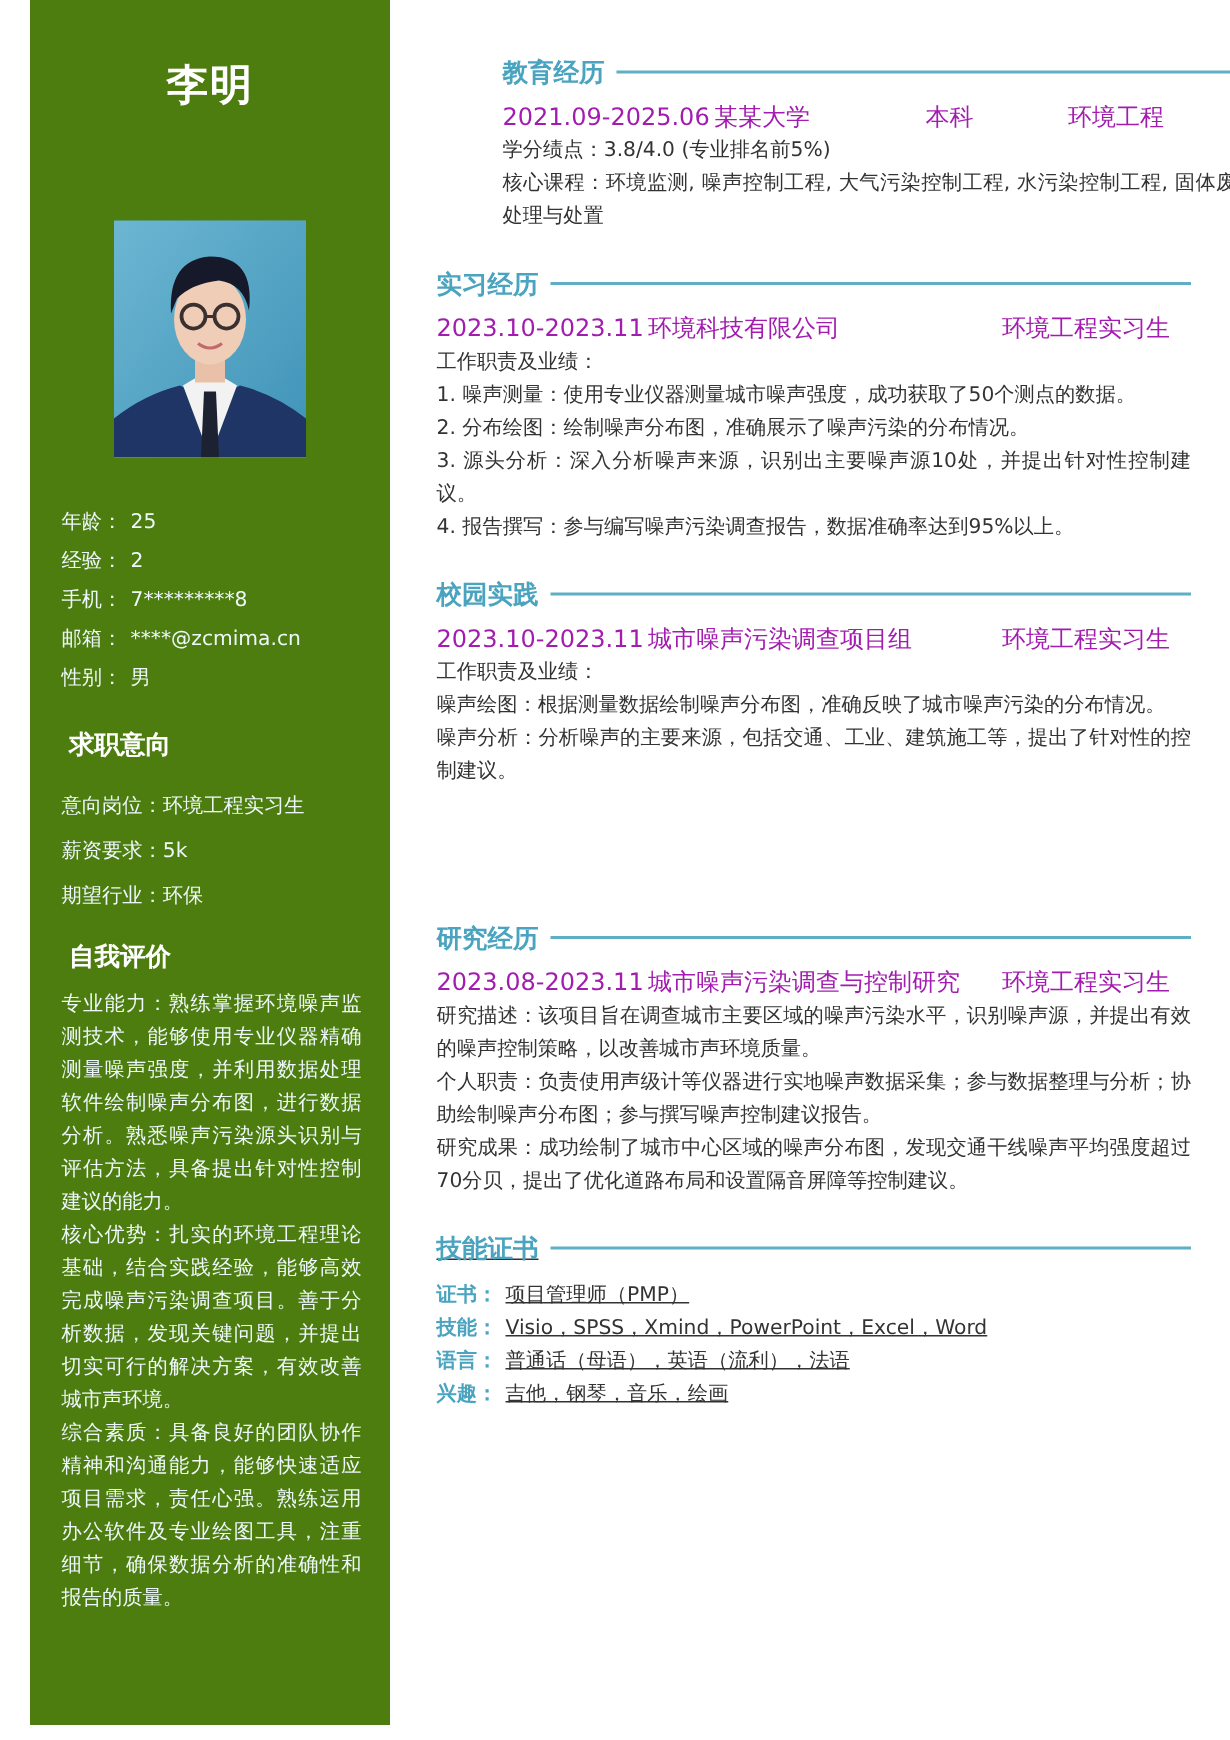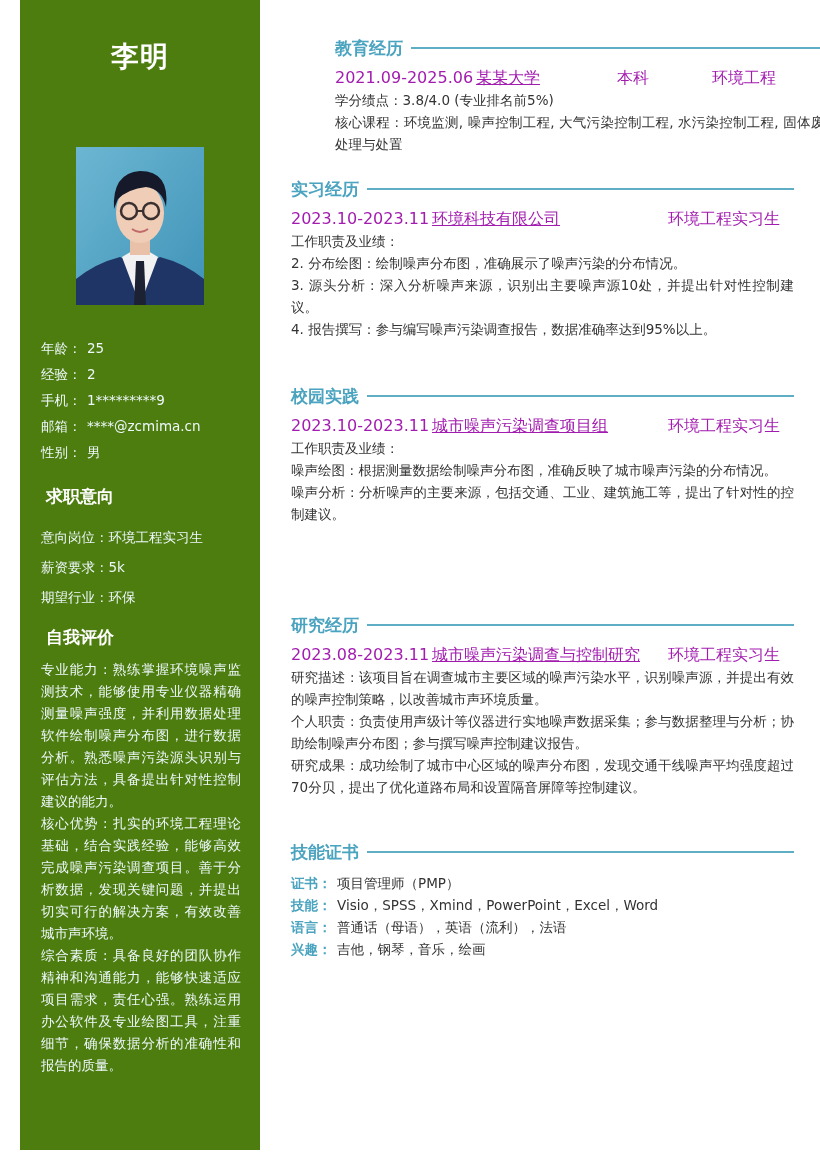--- a/index.html
+++ b/index.html
@@ -38,21 +38,21 @@
 
   .main { position: absolute; left: 291px; top: 0; width: 503px; }
   .section { position: absolute; left: 0; width: 503px; }
   .sec-head { display: flex; align-items: center; height: 24px; }
   .sec-title { font-size: 17px; font-weight: bold; color: #4aa3bf; white-space: nowrap; }
   .sec-line { flex: 1; height: 2px; background: #5eafc6; margin-left: 8px; }
 
   .meta { position: relative; height: 22px; margin-top: 7px; font-size: 16px; color: #a21caf; white-space: nowrap; }
   .meta span { position: absolute; top: 0; line-height: 22px; }
   .m1 { left: 0; }
-  .m2 { left: 141px; text-decoration: underline; }
+  .m2 { left: 141px; }
   .m3 { left: 282px; text-align: right; }
   .m4 { left: 377px; }
 
   .body-text { font-size: 13.5px; line-height: 22px; color: #333; text-align: justify; }
   .body-text p { margin: 0; }
 
   .skill-row { font-size: 13.5px; line-height: 22px; color: #333; white-space: nowrap; }
   .skill-row .sk-lbl { color: #4aa3bf; font-weight: bold; display: inline-block; width: 46px; }
 </style>
 </head>
@@ -87,21 +87,21 @@
       <circle cx="75" cy="64" r="8" fill="none" stroke="#3a3030" stroke-width="2.5"></circle>
       <line x1="61" y1="64" x2="67" y2="64" stroke="#3a3030" stroke-width="2"></line>
 
       <path d="M56 82 Q64 88 72 82" fill="none" stroke="#c06b6b" stroke-width="2"></path>
     </svg>
   </div>
 
   <div class="info-list">
     <div class="info-row"><span class="lbl">年龄：</span><span>25</span></div>
     <div class="info-row"><span class="lbl">经验：</span><span>2</span></div>
-    <div class="info-row"><span class="lbl">手机：</span><span>1*********9</span></div>
+    <div class="info-row"><span class="lbl">手机：</span><span>7*********8</span></div>
     <div class="info-row"><span class="lbl">邮箱：</span><span>****@zcmima.cn</span></div>
     <div class="info-row"><span class="lbl">性别：</span><span>男</span></div>
   </div>
 
   <div class="side-heading" style="top:485px;">求职意向</div>
   <div class="intent-list">
     <div class="intent-row"><span>意向岗位：</span><span>环境工程实习生</span></div>
     <div class="intent-row"><span>薪资要求：</span><span>5k</span></div>
     <div class="intent-row"><span>期望行业：</span><span>环保</span></div>
   </div>
@@ -138,20 +138,21 @@
         <span class="sec-title">实习经历</span>
         <span class="sec-line"></span>
       </div>
     <div class="meta">
       <span class="m1">2023.10-2023.11</span>
       <span class="m2">环境科技有限公司</span>
       <span class="m4">环境工程实习生</span>
     </div>
     <div class="body-text">
       <p>工作职责及业绩：</p>
+      <p>1. 噪声测量：使用专业仪器测量城市噪声强度，成功获取了50个测点的数据。</p>
       <p>2. 分布绘图：绘制噪声分布图，准确展示了噪声污染的分布情况。</p>
       <p>3. 源头分析：深入分析噪声来源，识别出主要噪声源10处，并提出针对性控制建议。</p>
       <p>4. 报告撰写：参与编写噪声污染调查报告，数据准确率达到95%以上。</p>
     </div>
   </div>
 
   <div class="section" style="top:384px;">
     <div class="sec-head">
         <span class="sec-title">校园实践</span>
         <span class="sec-line"></span>
@@ -178,21 +179,21 @@
       <span class="m2">城市噪声污染调查与控制研究</span>
       <span class="m4">环境工程实习生</span>
     </div>
     <div class="body-text">
       <p>研究描述：该项目旨在调查城市主要区域的噪声污染水平，识别噪声源，并提出有效的噪声控制策略，以改善城市声环境质量。</p>
       <p>个人职责：负责使用声级计等仪器进行实地噪声数据采集；参与数据整理与分析；协助绘制噪声分布图；参与撰写噪声控制建议报告。</p>
       <p>研究成果：成功绘制了城市中心区域的噪声分布图，发现交通干线噪声平均强度超过70分贝，提出了优化道路布局和设置隔音屏障等控制建议。</p>
     </div>
   </div>
 
-  <div class="section" style="top:840px;">
+  <div class="section" style="top:820px;text-decoration:underline;">
     <div class="sec-head">
         <span class="sec-title">技能证书</span>
         <span class="sec-line"></span>
       </div>
     <div style="margin-top:8px;">
       <div class="skill-row"><span class="sk-lbl">证书：</span><span>项目管理师（PMP）</span></div>
       <div class="skill-row"><span class="sk-lbl">技能：</span><span>Visio，SPSS，Xmind，PowerPoint，Excel，Word</span></div>
       <div class="skill-row"><span class="sk-lbl">语言：</span><span>普通话（母语），英语（流利），法语</span></div>
       <div class="skill-row"><span class="sk-lbl">兴趣：</span><span>吉他，钢琴，音乐，绘画</span></div>
     </div>

